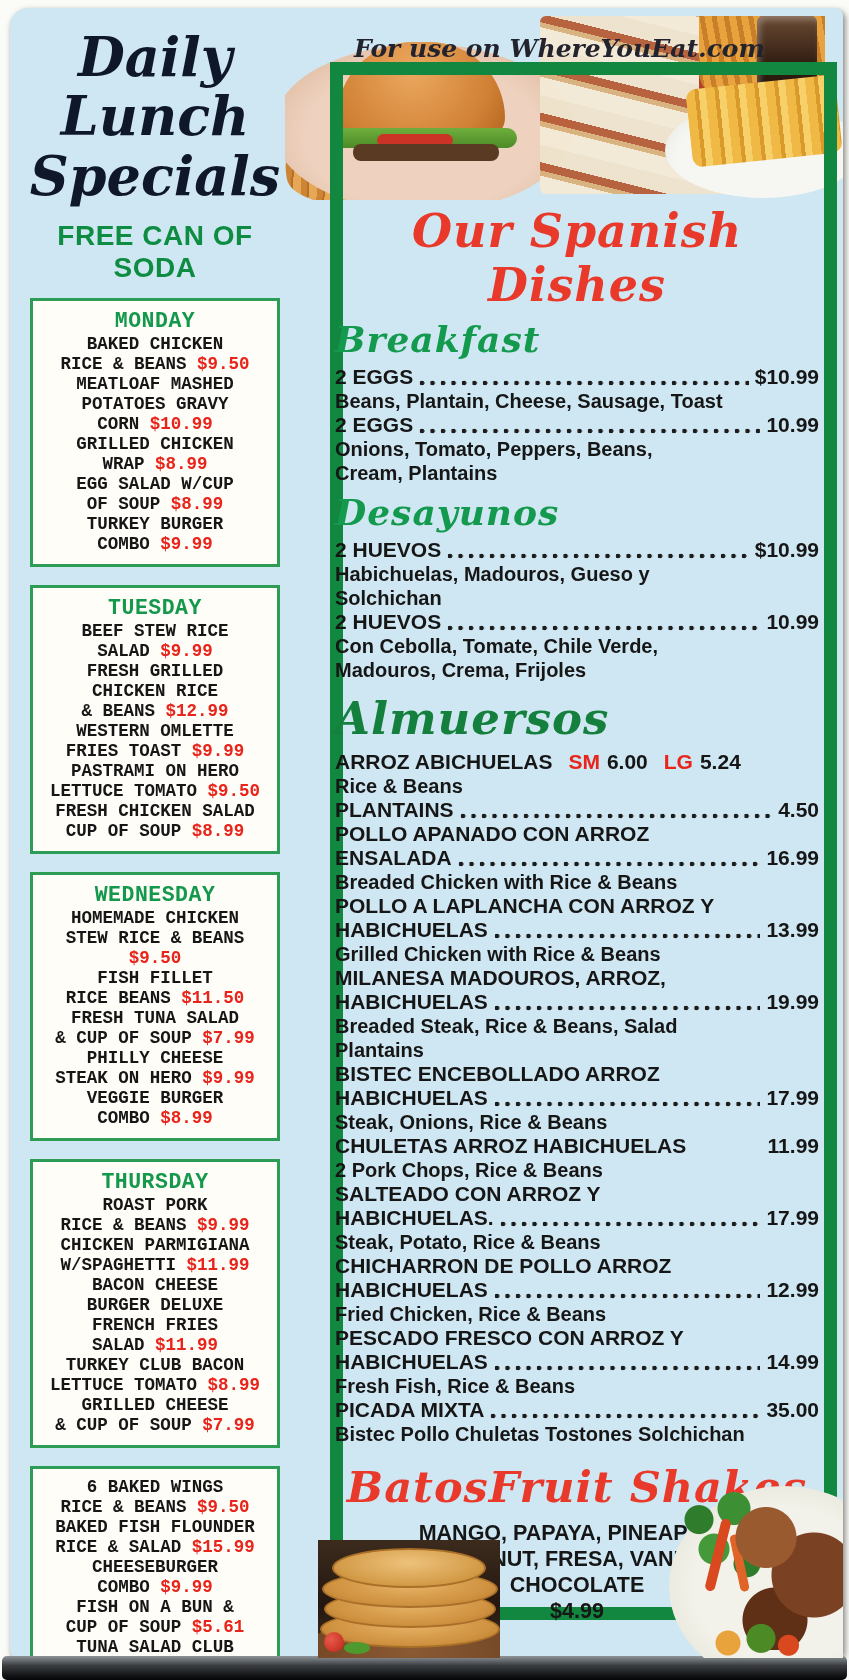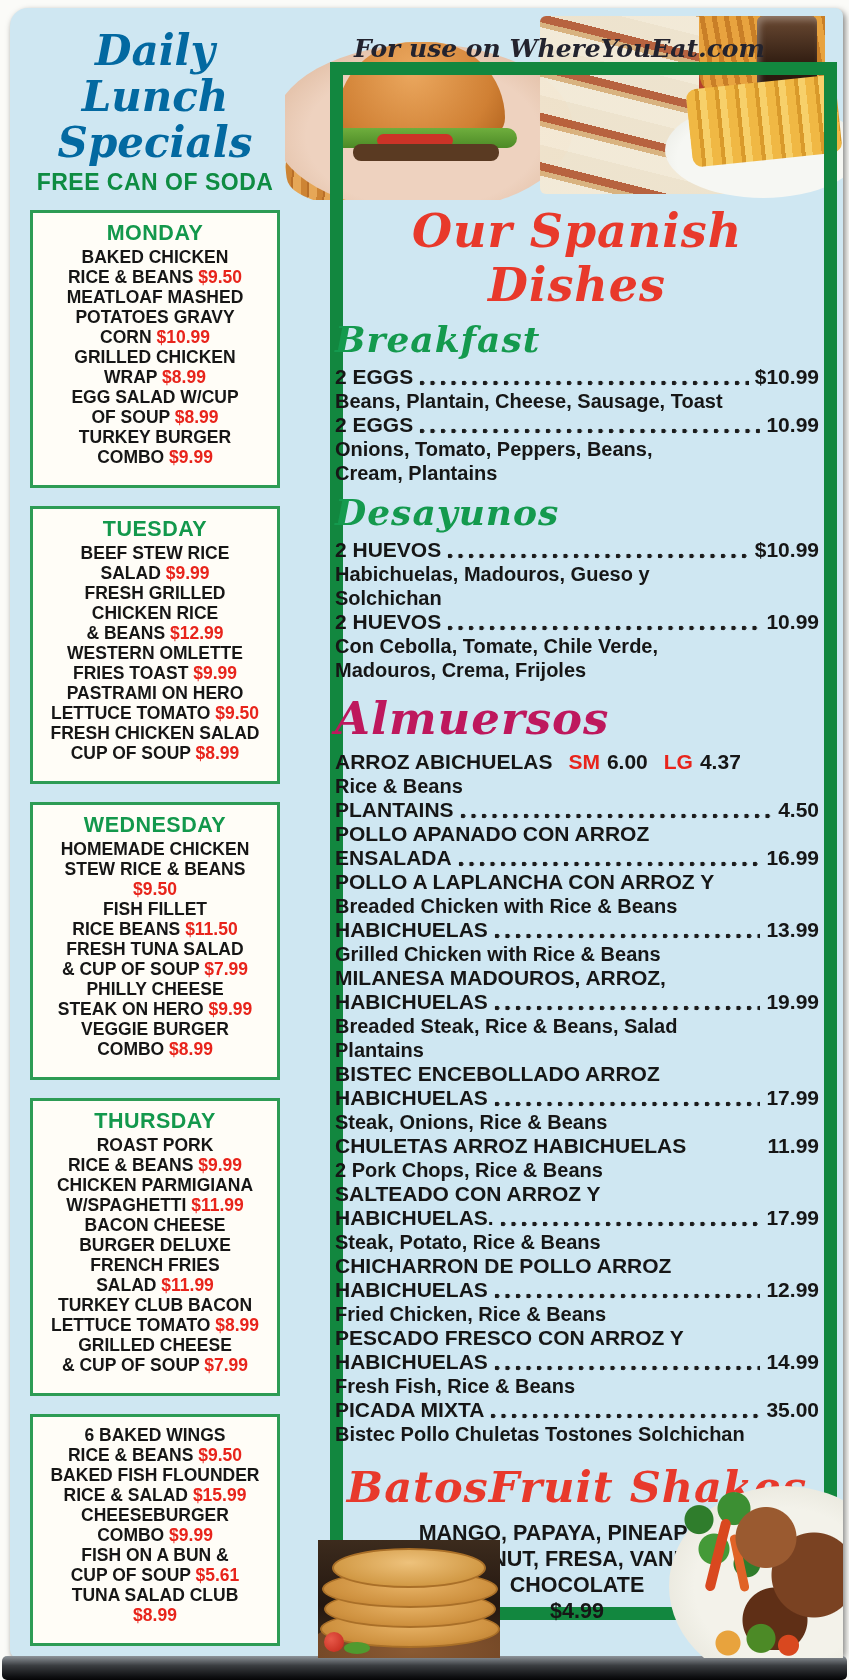--- a/index.html
+++ b/index.html
@@ -7,38 +7,38 @@
         font-family:"Liberation Sans",sans-serif;}
   .card{position:absolute;left:10px;top:8px;right:6px;bottom:22px;background:#cfe7f2;
         border-radius:18px 8px 8px 8px;box-shadow:2px 3px 6px rgba(0,0,0,.5);}
   .bottom-bar{position:absolute;left:2px;right:2px;bottom:0;height:24px;
         background:linear-gradient(180deg,#8e949a 0%,#3a3d40 40%,#101113 85%,#050506);
         border-radius:5px;}
 
   
   .left-col{position:absolute;left:12px;top:20px;width:266px;}
   .script{font-family:"DejaVu Serif",serif;font-style:italic;font-weight:bold;}
-  .left-title{font-size:42px;line-height:1.1;text-align:center;color:#0369a1;margin:0;}
-  .left-sub{margin-top:2px;font-size:23px;font-weight:bold;text-align:center;color:#0e8c42;letter-spacing:.5px;}
+  .left-title{font-size:54px;line-height:1.1;text-align:center;color:#0f172a;margin:0;}
+  .left-sub{margin-top:14px;font-size:28px;font-weight:bold;text-align:center;color:#0e8c42;letter-spacing:.5px;}
   .day-box{width:238px;margin:18px auto 0;border:3px solid #2d9c55;background:#fffdf7;
-           padding:8px 3px 18px;text-align:center;}
+           padding:8px 3px 10px;text-align:center;font-family:Liberation Mono, monospace;}
   .day-box:first-child{margin-top:14px;}
   .day-name{font-size:21.5px;font-weight:bold;color:#13984c;letter-spacing:.5px;margin-bottom:1px;}
   .day-line{font-size:17.5px;line-height:20px;font-weight:bold;color:#161616;}
   .pr{color:#e8241b;}
 
   
   .right-panel{position:absolute;left:275px;top:0;right:0;bottom:0;}
   .frame{position:absolute;left:45px;top:54px;right:6px;bottom:38px;
          border:13px solid #12873f;z-index:2;}
   .content{position:absolute;left:50px;right:24px;top:196px;z-index:3;}
   .rp-title{font-size:46px;color:#e8392b;text-align:center;margin:0 0 4px;letter-spacing:1px;}
   .sec-title{margin:6px 0 5px;letter-spacing:1px;}
   .sec-title.green{color:#149a4e;font-size:36px;}
-  .sec-title.red{color:#be185d;font-size:45px;margin-top:10px;}
+  .sec-title.red{color:#15803d;font-size:45px;margin-top:10px;}
   .row{display:flex;align-items:baseline;font-size:21px;line-height:24px;font-weight:bold;color:#161616;}
   .row.desc{display:block;font-size:20px;}
   .dots{flex:1 1 auto;height:6px;margin:0 6px 3px;align-self:flex-end;
         background-image:radial-gradient(circle at 3px 3px,#1b1b1b 2.1px,transparent 2.6px);
         background-size:10.5px 6px;background-repeat:repeat-x;}
   .spacer{flex:1 1 auto;}
   .smlg .lab{color:#e8241b;margin-left:16px;margin-right:7px;}
   .shakes{margin-top:16px;text-align:center;}
   .shakes-title{font-size:43px;color:#e8392b;margin:0 0 8px;letter-spacing:1px;}
   .shake-line{font-size:21.5px;line-height:26px;font-weight:bold;color:#161616;}
@@ -252,36 +252,36 @@
               <div class="row desc">Con Cebolla, Tomate, Chile Verde,</div>
               <div class="row desc">Madouros, Crema, Frijoles</div>
             </section>
             <section class="menu-section">
               <h3 class="script sec-title red">Almuersos</h3>
               <div class="row item smlg">
                 <span>ARROZ ABICHUELAS</span>
                 <span class="lab">SM</span>
                 <span>6.00</span>
                 <span class="lab">LG</span>
-                <span>4.37</span>
+                <span>5.24</span>
               </div>
               <div class="row desc">Rice &amp; Beans</div>
               <div class="row item">
                 <span>PLANTAINS</span>
                 <span class="dots"></span>
                 <span>4.50</span>
               </div>
               <div class="row item">POLLO APANADO CON ARROZ</div>
               <div class="row item">
                 <span>ENSALADA</span>
                 <span class="dots"></span>
                 <span>16.99</span>
               </div>
+              <div class="row desc">Breaded Chicken with Rice &amp; Beans</div>
               <div class="row item">POLLO A LAPLANCHA CON ARROZ Y</div>
-              <div class="row desc">Breaded Chicken with Rice &amp; Beans</div>
               <div class="row item">
                 <span>HABICHUELAS</span>
                 <span class="dots"></span>
                 <span>13.99</span>
               </div>
               <div class="row desc">Grilled Chicken with Rice &amp; Beans</div>
               <div class="row item">MILANESA MADOUROS, ARROZ,</div>
               <div class="row item">
                 <span>HABICHUELAS</span>
                 <span class="dots"></span>

